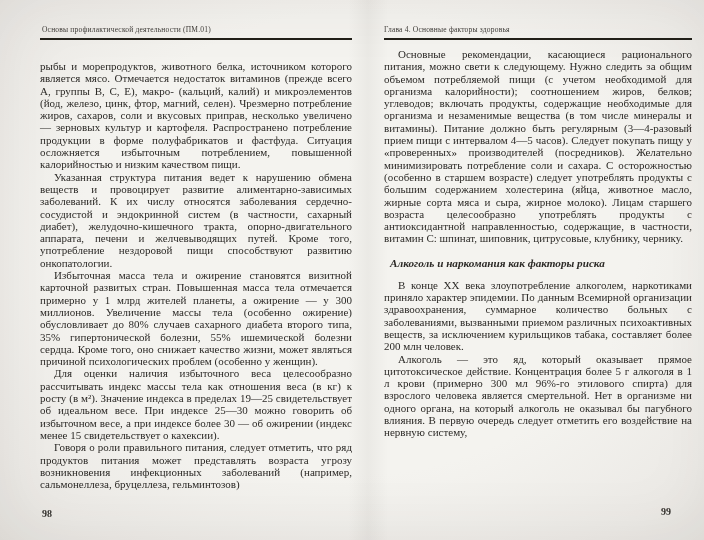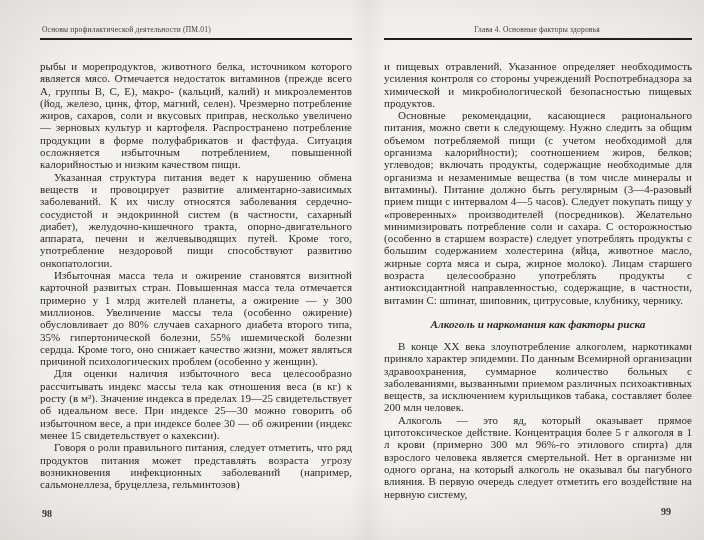--- a/index.html
+++ b/index.html
@@ -26,41 +26,41 @@
   }
   .page { position: absolute; top: 25px; }
   .page.left  { left: 40px;  width: 312px; }
   .page.right { left: 384px; width: 308px; }
 
   .running-header {
     font-size: 7.5px; line-height: 9px;
     color: #3d3b37; letter-spacing: 0.2px;
   }
   .page.left  .running-header { text-align: left;  padding-left: 2px; }
-  .page.right .running-header { text-align: center; padding-right: 2px; }
+  .page.right .running-header { text-align: left; padding-right: 2px; }
 
   .header-rule {
     height: 2px; background: #222019;
     margin-top: 4px;
   }
 
   .body {
     margin-top: 8px;
     font-size: 11px; line-height: 12.3px;
     color: #2c2a27;
     text-align: justify;
   }
   .body p { margin: 0; text-indent: 14px; }
   .body p.noindent { text-indent: 0; margin-top: 20px; }
 
   .section-heading {
     margin: 12px 6px 9px 6px;
     font-size: 11.2px; line-height: 13px;
     font-weight: bold; font-style: italic;
-    text-align: center; text-indent: 0;
+    text-indent: 0;
     color: #2c2a27;
   }
 
   .page-number {
     position: absolute;
     font-size: 10px; color: #34322e; font-weight: bold;
   }
   .page-number.pn-left  { left: 42px;  top: 508px; }
   .page-number.pn-right { right: 46px; top: 506px; text-align: center; }
 </style>
@@ -79,21 +79,20 @@
       <p>Избыточная масса тела и ожирение становятся визитной карточной развитых стран. Повышенная масса тела отмечается примерно у 1 млрд жителей планеты, а ожирение — у 300 миллионов. Увеличение массы тела (особенно ожирение) обусловливает до 80% случаев сахарного диабета второго типа, 35% гипертонической болезни, 55% ишемической болезни сердца. Кроме того, оно снижает качество жизни, может являться причиной психологических проблем (особенно у женщин).</p>
       <p>Для оценки наличия избыточного веса целесообразно рассчитывать индекс массы тела как отношения веса (в кг) к росту (в м²). Значение индекса в пределах 19—25 свидетельствует об идеальном весе. При индексе 25—30 можно говорить об избыточном весе, а при индексе более 30 — об ожирении (индекс менее 15 свидетельствует о кахексии).</p>
       <p>Говоря о роли правильного питания, следует отметить, что ряд продуктов питания может представлять возраста угрозу возникновения инфекционных заболеваний (например, сальмонеллеза, бруцеллеза, гельминтозов)</p>
     </div>
   </div>
 
   <div class="page right">
     <div class="running-header">Глава 4. Основные факторы здоровья</div>
     <div class="header-rule"></div>
     <div class="body">
-      <p class="noindent">и пищевых отравлений. Указанное определяет необходимость усиления контроля со стороны учреждений Роспотребнадзора за химической и микробиологической безопасностью пищевых продуктов.</p>
       <p>Основные рекомендации, касающиеся рационального питания, можно свети к следующему. Нужно следить за общим объемом потребляемой пищи (с учетом необходимой для организма калорийности); соотношением жиров, белков; углеводов; включать продукты, содержащие необходимые для организма и незаменимые вещества (в том числе минералы и витамины). Питание должно быть регулярным (3—4-разовый прием пищи с интервалом 4—5 часов). Следует покупать пищу у «проверенных» производителей (посредников). Желательно минимизировать потребление соли и сахара. С осторожностью (особенно в старшем возрасте) следует употреблять продукты с большим содержанием холестерина (яйца, животное масло, жирные сорта мяса и сыра, жирное молоко). Лицам старшего возраста целесообразно употреблять продукты с антиоксидантной направленностью, содержащие, в частности, витамин С: шпинат, шиповник, цитрусовые, клубнику, чернику.</p>
       <h3 class="section-heading">Алкоголь и наркомания как факторы риска</h3>
       <p>В конце XX века злоупотребление алкоголем, наркотиками приняло характер эпидемии. По данным Всемирной организации здравоохранения, суммарное количество больных с заболеваниями, вызванными приемом различных психоактивных веществ, за исключением курильщиков табака, составляет более 200 млн человек.</p>
       <p>Алкоголь — это яд, который оказывает прямое цитотоксическое действие. Концентрация более 5 г алкоголя в 1 л крови (примерно 300 мл 96%-го этилового спирта) для взрослого человека является смертельной. Нет в организме ни одного органа, на который алкоголь не оказывал бы пагубного влияния. В первую очередь следует отметить его воздействие на нервную систему,</p>
     </div>
   </div>
 
   <div class="page-number pn-left">98</div>
   <div class="page-number pn-right">99</div>
 </div>

